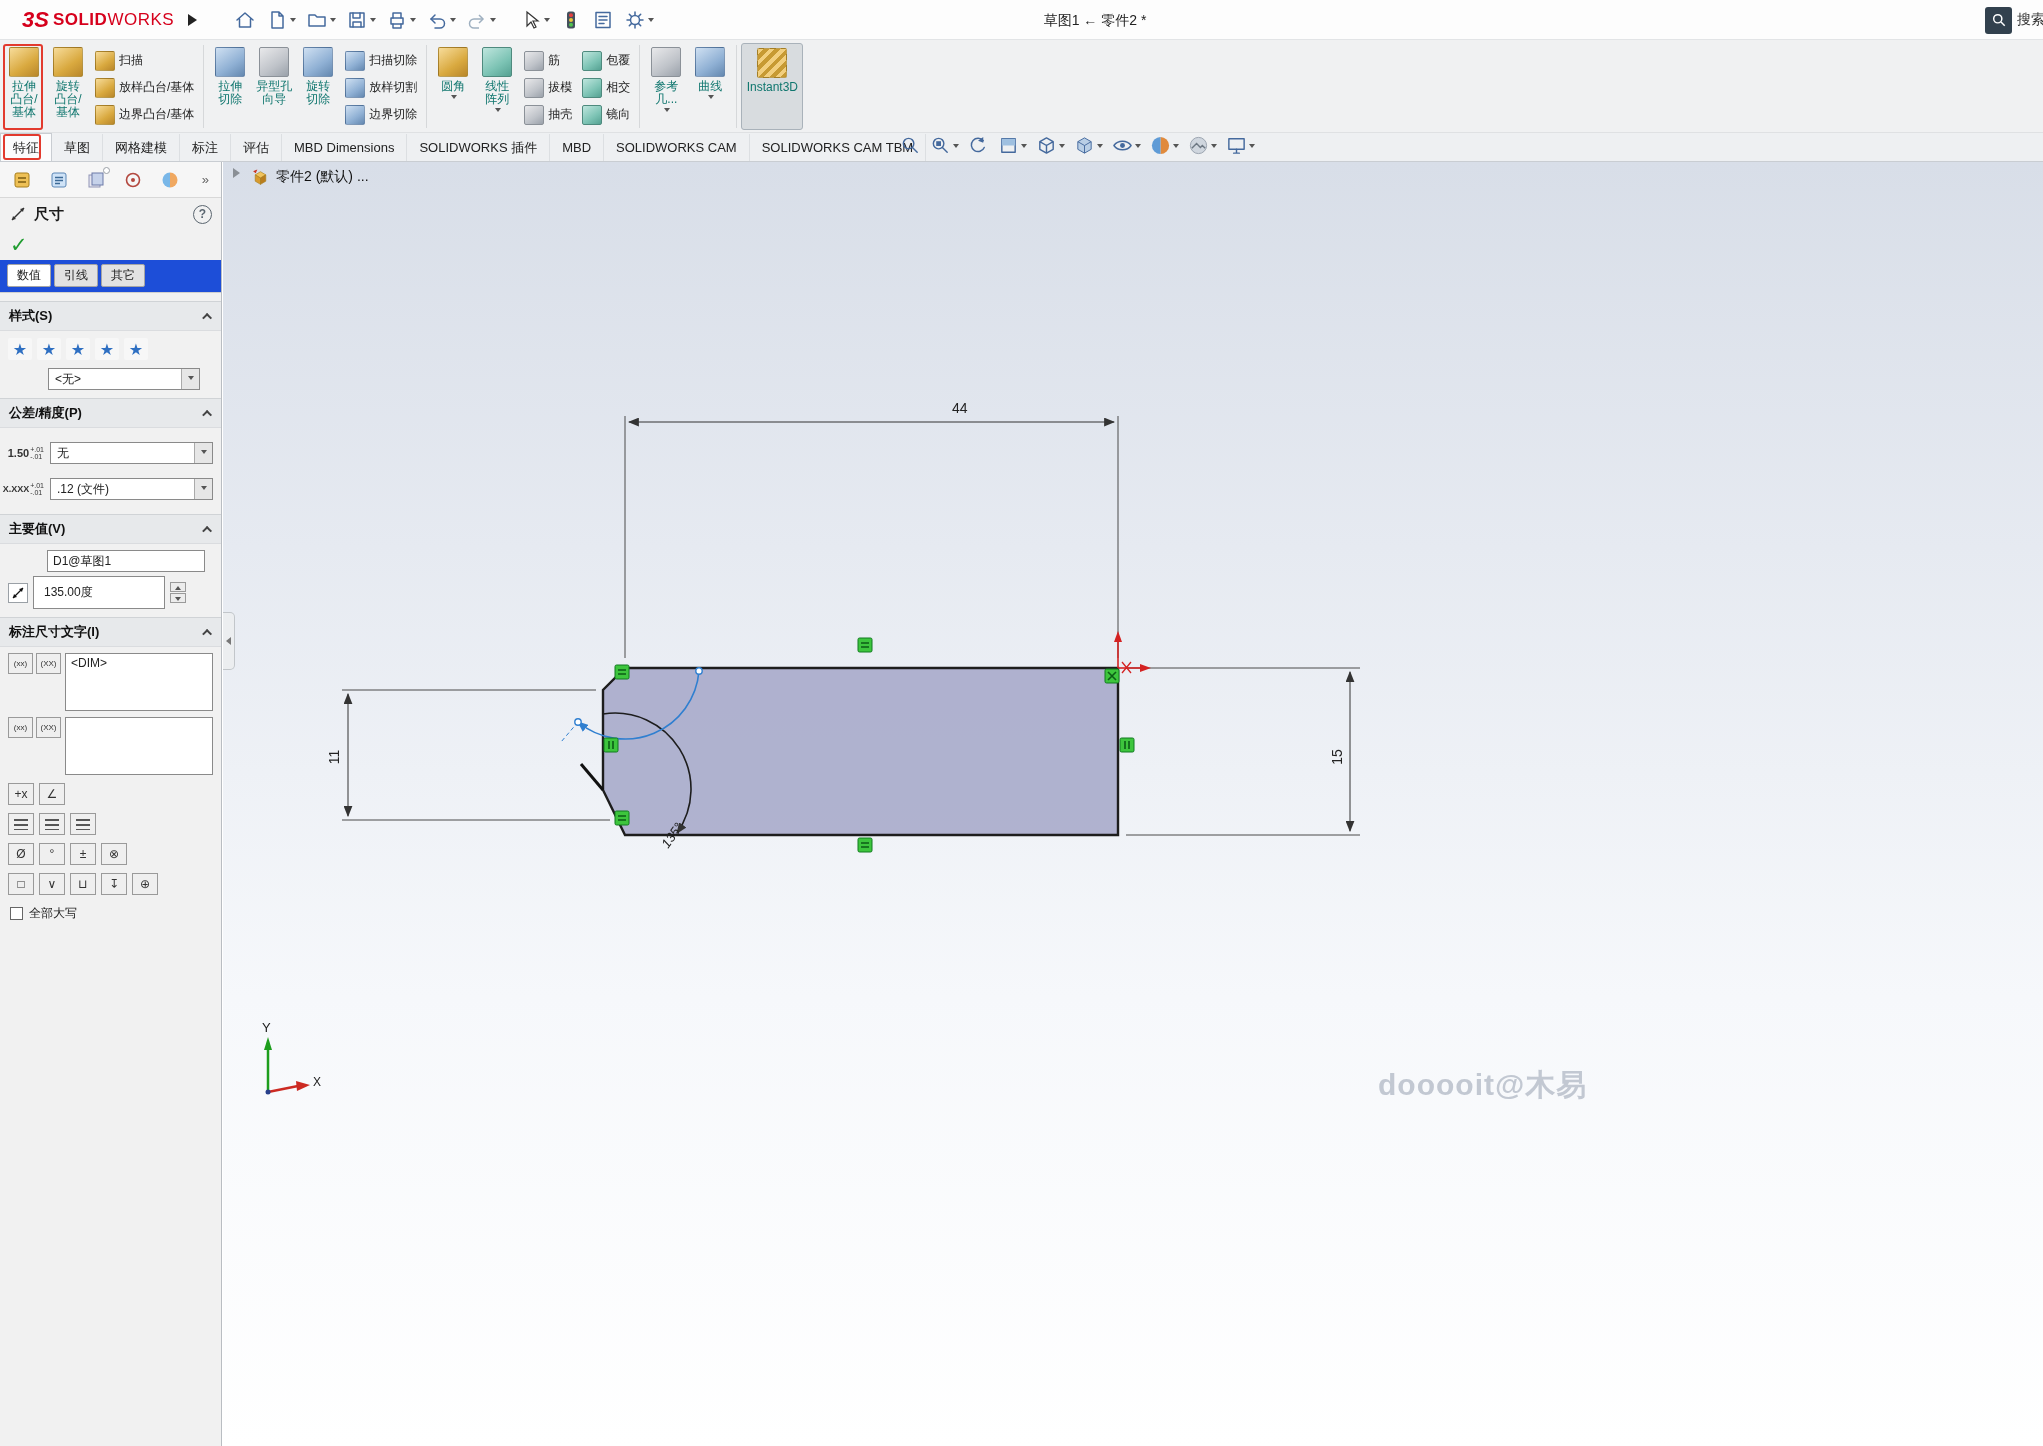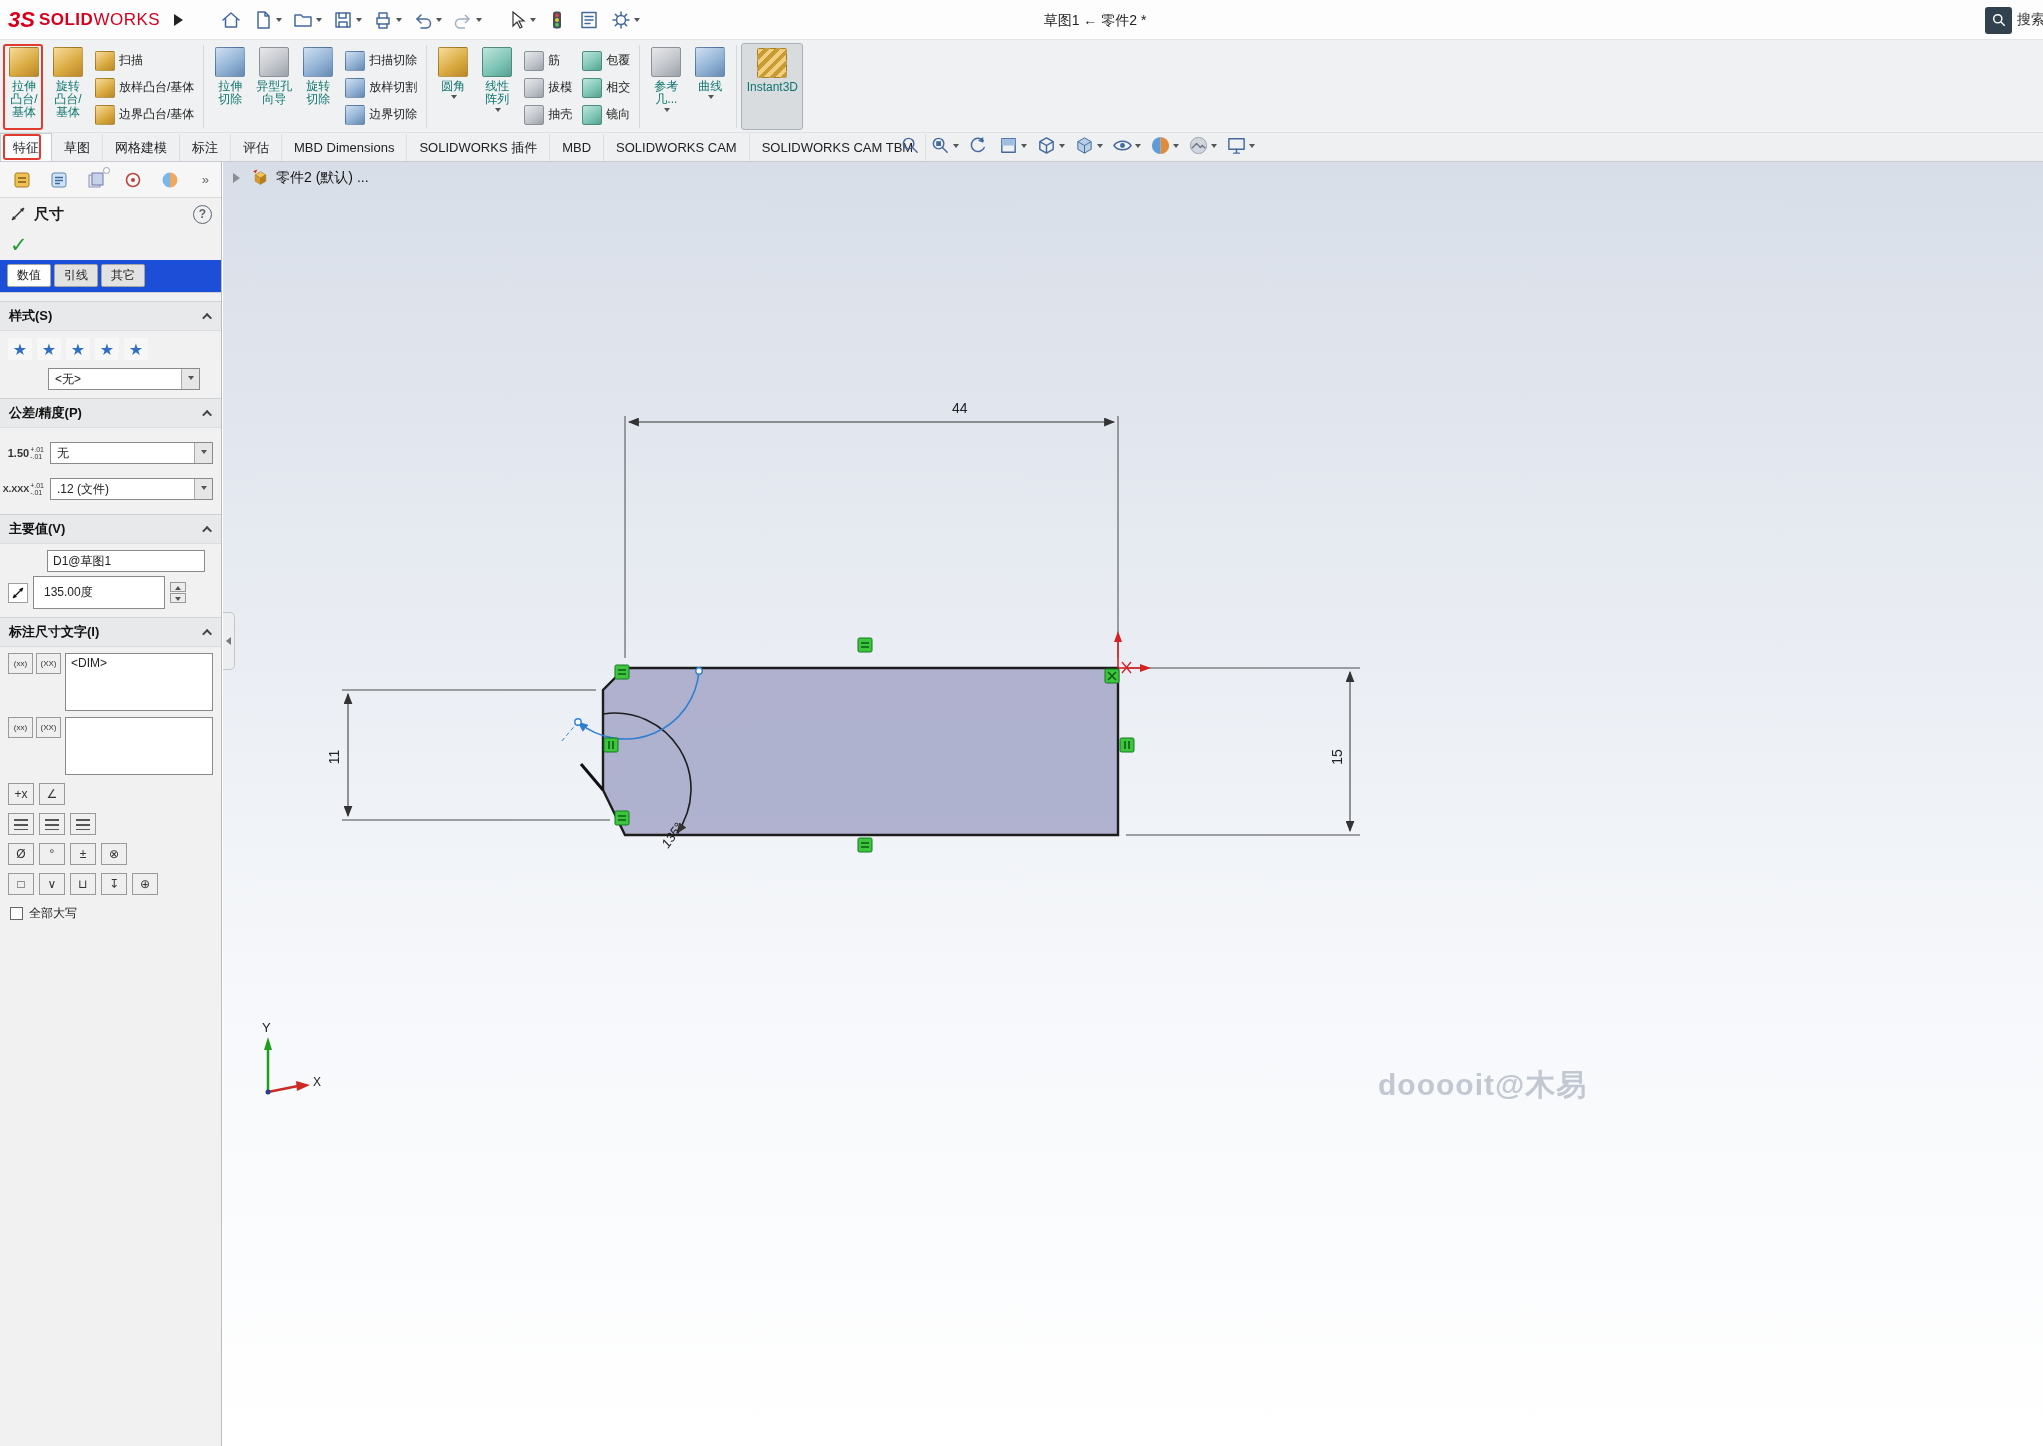--- a/index.html
+++ b/index.html
@@ -9,21 +9,21 @@
     font-family:"Liberation Sans","DejaVu Sans",sans-serif;
     font-size:13px; color:#222; background:#fff;
   }
 
   
   #titlebar {
     position:absolute; left:0; top:0; width:2043px; height:40px;
     background:#fdfdfd; border-bottom:1px solid #e2e4e6;
     display:flex; align-items:center;
   }
-  .brand { display:flex; align-items:center; margin-left:8px; }
+  .brand { display:flex; align-items:center; margin-left:22px; }
   .brand-mark { color:#d6001c; font-weight:bold; font-style:italic; font-size:22px; margin-right:4px; }
   .brand-name { color:#d6001c; font-size:17px; letter-spacing:.5px; }
   .brand-name b { font-weight:bold; }
   .brand-caret { width:0; height:0; border:6px solid transparent; border-left:9px solid #222; margin-left:14px; }
   .tb-tools { display:flex; align-items:center; gap:4px; margin-left:28px; }
   .tb-btn { height:28px; display:flex; align-items:center; padding:0 3px; border-radius:3px; }
   .tb-btn svg { width:22px; height:22px; }
   .dcaret { width:0; height:0; border:3.5px solid transparent; border-top:4.5px solid #555; margin-left:2px; transform:translateY(2px); }
   .tb-sep { width:10px; }
   #doc-title { position:absolute; left:950px; top:0; width:290px; line-height:40px; text-align:center; font-size:14px; color:#222; }
@@ -112,21 +112,21 @@
   .chk-row { display:flex; align-items:center; gap:6px; margin:10px 10px; font-size:12px; }
   .chk { width:13px; height:13px; border:1px solid #666; background:#fff; flex:none; }
 
   
   #canvas {
     position:absolute; left:223px; top:162px; width:1820px; height:1284px;
     background:linear-gradient(180deg,#d8dee8 0%,#e6eaf1 30%,#f6f8fb 65%,#ffffff 100%);
   }
   #sketch { position:absolute; left:0; top:0; width:1820px; height:1284px; }
   #sketch text { font-family:"Liberation Sans","DejaVu Sans",sans-serif; fill:#222; }
-  #crumb { position:absolute; left:10px; top:6px; display:flex; align-items:center; gap:6px; font-size:14px; color:#111; }
+  #crumb { position:absolute; left:10px; top:6px; display:flex; gap:6px; font-size:14px; color:#111; }
   .crumb-caret { width:0; height:0; border:5px solid transparent; border-left:7px solid #8a8f95; }
   #watermark { position:absolute; left:1155px; top:903px; font-size:30px; font-weight:600; color:#c2c8d2; letter-spacing:1px; }
   #split-tab { position:absolute; left:0; top:450px; width:12px; height:58px; background:#eceef0; border:1px solid #c2c6ca; border-left:none; border-radius:0 5px 5px 0; display:flex; align-items:center; justify-content:center; }
   #split-tab .tri { width:0; height:0; border:4px solid transparent; border-right:5px solid #777; transform:translateX(-2px); }
 
   
   .anno { position:absolute; border:2px solid #e23a2e; border-radius:3px; pointer-events:none; z-index:60; }
 
   svg .ln { stroke:#44699d; stroke-width:1.5; fill:none; stroke-linecap:round; stroke-linejoin:round; }
 </style>

